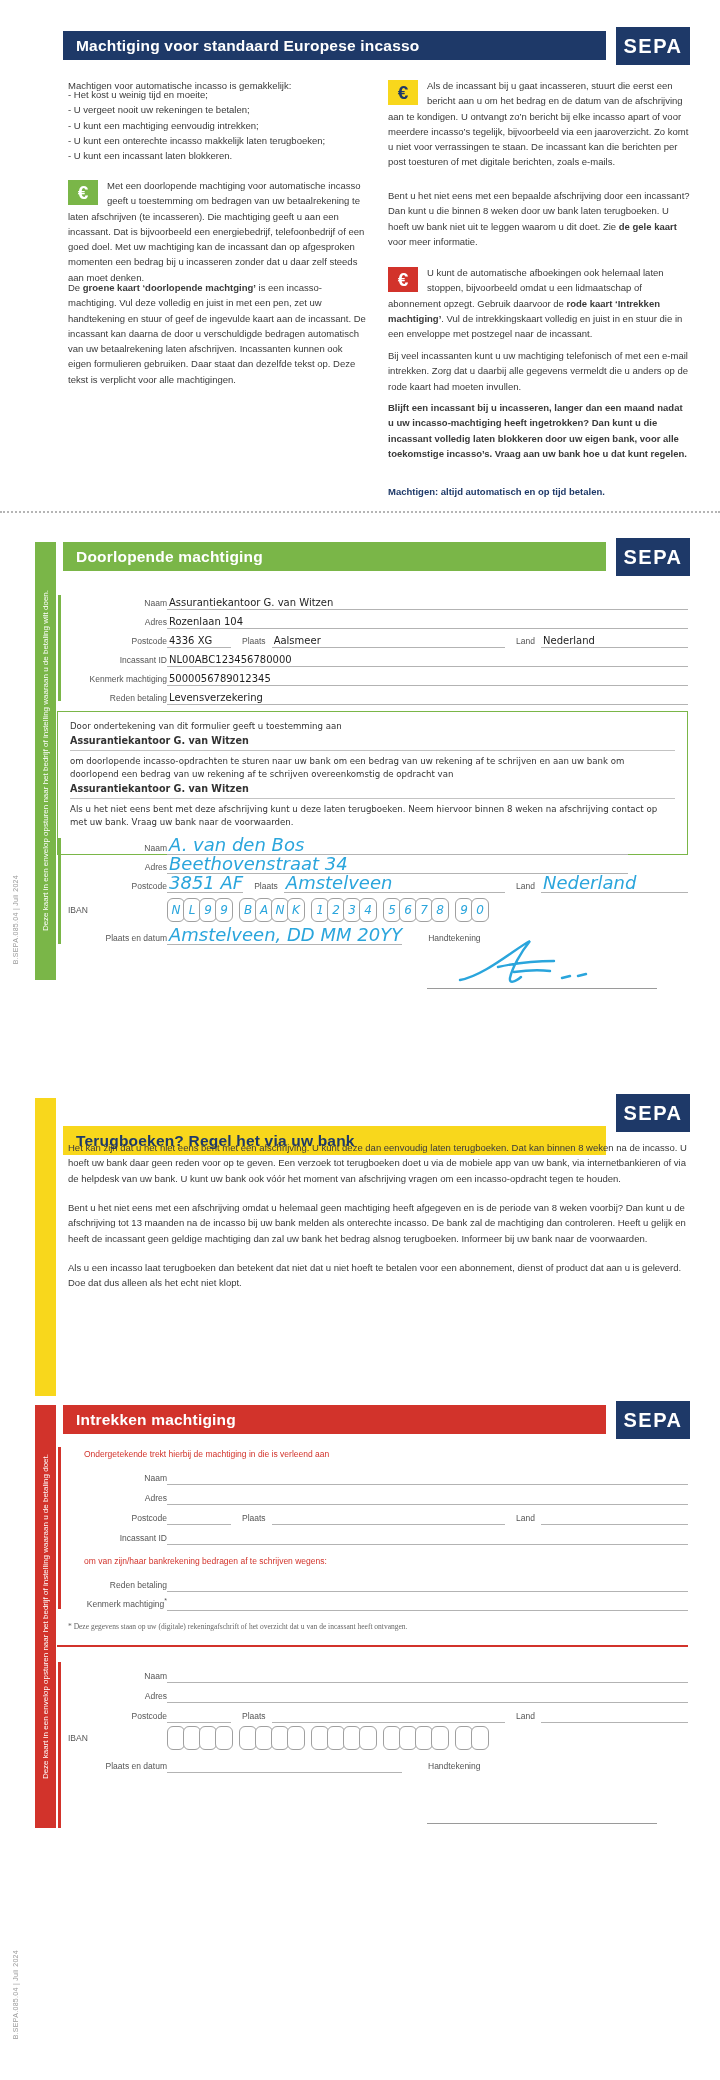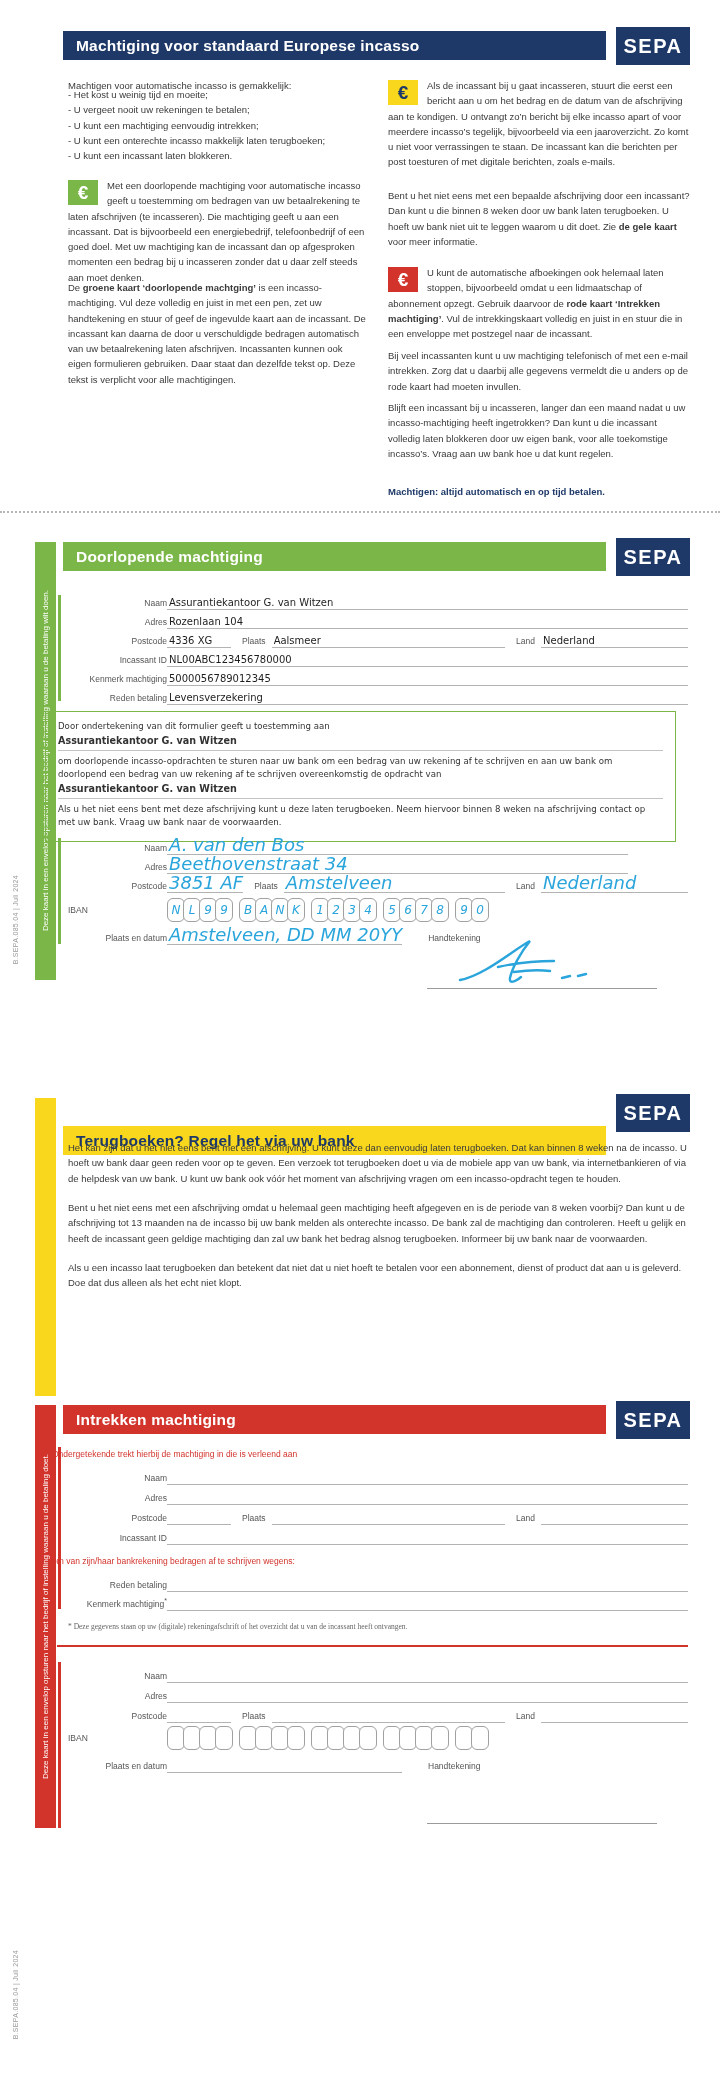--- a/index.html
+++ b/index.html
@@ -39,34 +39,34 @@
   .row .val.pcw{flex:0 0 62px;}
   .row .val.landw{flex:0 0 145px;}
   .row .val.pdw{flex:0 0 233px;}
   .row .val.endshort{margin-right:60px;}
   .hand{font-family:"DejaVu Sans",sans-serif;font-style:italic;color:var(--hand,#2aa5dc);
         font-size:18px;line-height:13px;}
   .accent{position:absolute;width:3px;}
   .accent.g{background:var(--green,#7ab648);left:58px;}
   .accent.r{background:var(--red,#d2332b);left:58px;}
   
-  .consent{position:absolute;left:45px;width:631px;box-sizing:border-box;border:1.5px solid var(--green,#7ab648);
-        padding:8px 12px 12px 12px;font-family:"DejaVu Sans",sans-serif;font-size:8.6px;line-height:13px;color:#333;}
+  .consent{position:absolute;left:57px;width:631px;box-sizing:border-box;border:1.5px solid var(--green,#7ab648);
+        padding:8px 12px 25px 12px;font-family:"DejaVu Sans",sans-serif;font-size:8.6px;line-height:13px;color:#333;}
   .consent .cname{display:block;font-weight:bold;font-size:9.6px;border-bottom:1px solid #c3c3c3;
         padding:1px 0 3px 0;margin-bottom:4px;}
   
   .ibanrow{position:absolute;left:68px;display:flex;align-items:center;}
   .ibanrow .lbl{flex:0 0 99px;font-size:8.5px;color:#555;}
   .igroup{display:flex;margin-right:6px;}
   .icell{width:16px;height:22px;border:1.5px solid #a0a0a0;border-radius:6px;margin-left:-2px;
         display:flex;align-items:center;justify-content:center;background:#fff;}
   .icell:first-child{margin-left:0;}
   .icell .hand{font-size:12px;}
   
-  .redtext{position:absolute;left:52px;font-size:8.5px;color:var(--red,#d2332b);}
+  .redtext{position:absolute;left:84px;font-size:8.5px;color:var(--red,#d2332b);}
   .footnote{position:absolute;left:68px;font-size:7.5px;color:#666;}
   .reddiv{position:absolute;left:57px;width:631px;border-top:2px solid var(--red,#d2332b);}
   .sigline{position:absolute;border-top:1px solid #9a9a9a;width:230px;left:427px;}
   .sig{position:absolute;left:450px;width:180px;height:52px;}
 </style>
 </head>
 <body>
 
 <div class="page">
 
@@ -96,21 +96,21 @@
   <div class="para" style="left:388px;top:78px;width:302px;">
     <span class="euro y">€</span><span>Als de incassant bij u gaat incasseren, stuurt die eerst een bericht aan u om het bedrag en de datum van de afschrijving aan te kondigen. U ontvangt zo’n bericht bij elke incasso apart of voor meerdere incasso’s tegelijk, bijvoorbeeld via een jaaroverzicht. Zo komt u niet voor verrassingen te staan. De incassant kan die berichten per post toesturen of met digitale berichten, zoals e-mails.</span>
   </div>
   <div class="para" style="left:388px;top:188px;width:302px;">
     <span>Bent u het niet eens met een bepaalde afschrijving door een incassant? Dan kunt u die binnen 8 weken door uw bank laten terugboeken. U hoeft uw bank niet uit te leggen waarom u dit doet. Zie </span><span class="b">de gele kaart</span><span> voor meer informatie.</span>
   </div>
   <div class="para" style="left:388px;top:265px;width:302px;">
     <span class="euro r">€</span><span>U kunt de automatische afboekingen ook helemaal laten stoppen, bijvoorbeeld omdat u een lidmaatschap of abonnement opzegt. Gebruik daarvoor de </span><span class="b">rode kaart ‘Intrekken machtiging’</span><span>. Vul de intrekkingskaart volledig en juist in en stuur die in een enveloppe met postzegel naar de incassant.</span>
   </div>
   <div class="para" style="left:388px;top:348px;width:302px;">Bij veel incassanten kunt u uw machtiging telefonisch of met een e-mail intrekken. Zorg dat u daarbij alle gegevens vermeldt die u anders op de rode kaart had moeten invullen.</div>
-  <div class="para" style="left:388px;top:400px;width:302px;">Blijft een incassant bij u incasseren, langer dan een maand nadat u uw incasso-machtiging heeft ingetrokken? Dan kunt u die incassant volledig laten blokkeren door uw eigen bank, voor alle toekomstige incasso’s. Vraag aan uw bank hoe u dat kunt regelen.</div>
+  <div class="para" style="left:388px;top:400px;width:302px;font-weight:bold;">Blijft een incassant bij u incasseren, langer dan een maand nadat u uw incasso-machtiging heeft ingetrokken? Dan kunt u die incassant volledig laten blokkeren door uw eigen bank, voor alle toekomstige incasso’s. Vraag aan uw bank hoe u dat kunt regelen.</div>
   <div class="para closing" style="left:388px;top:484px;width:302px;">Machtigen: altijd automatisch en op tijd betalen.</div>
 
   <div class="dotted" style="top:511px;"></div>
 
   <div class="strip" style="top:542px;height:438px;background:var(--green,#7ab648);">
     <span class="note">Deze kaart in een envelop opsturen naar het bedrijf of instelling waaraan u de betaling wilt doen.</span>
   </div>
   <div class="vcode" style="top:875px;">B.SEPA.085.04 | Juli 2024</div>
 
   <div class="hbar green" style="top:542px;">

